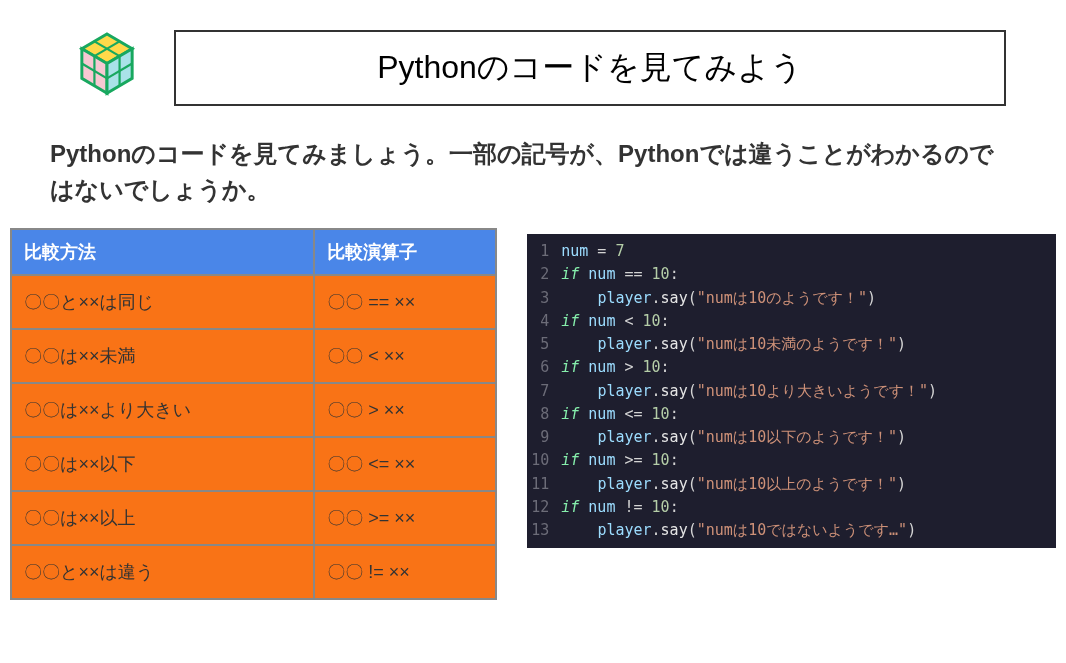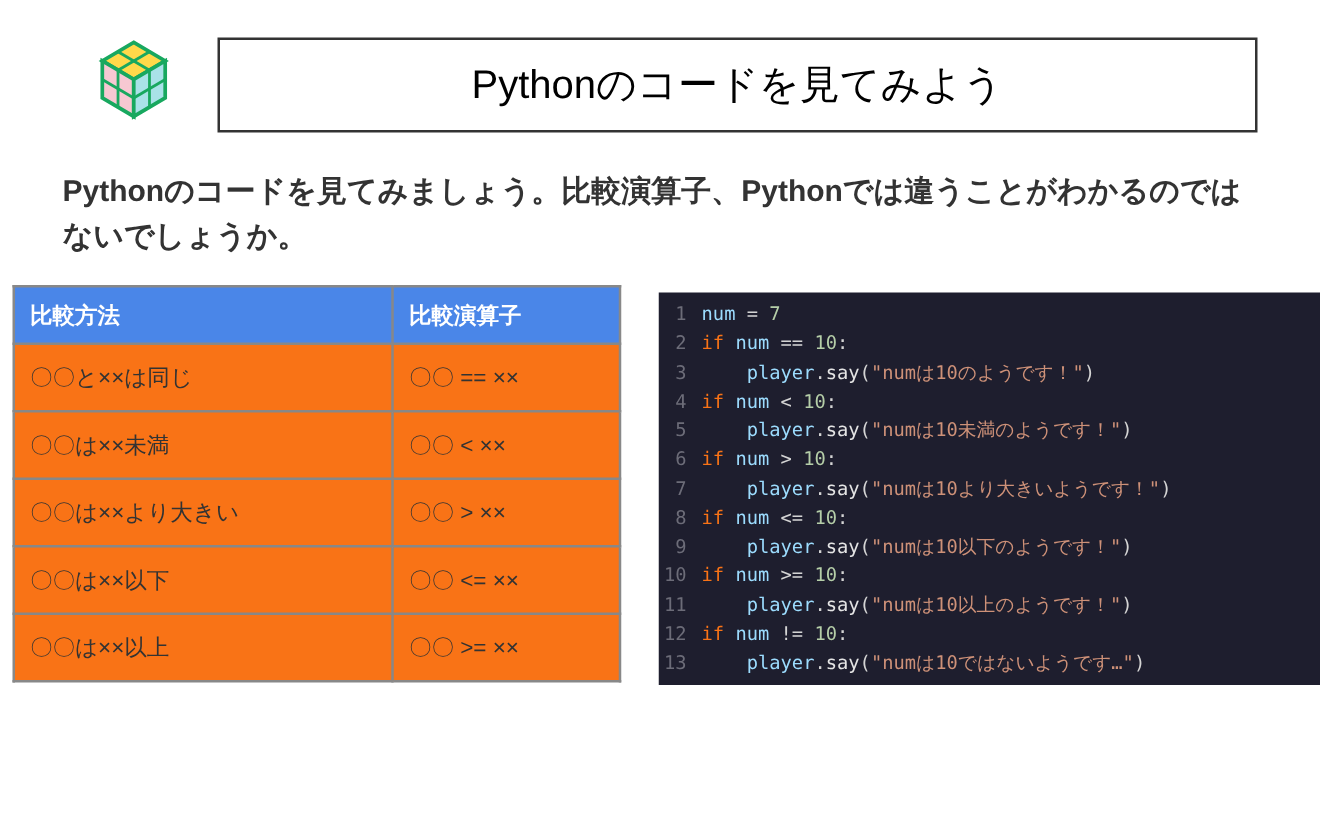--- a/index.html
+++ b/index.html
@@ -87,21 +87,21 @@
     width: 34px;
     text-align: right;
     color: #6c6c78;
     padding-right: 12px;
     user-select: none;
     flex-shrink: 0;
   }
   .tok-var   { color: #9cdcfe; }
   .tok-op    { color: #d4d4d4; }
   .tok-num   { color: #b5cea8; }
-  .tok-kw    { color: #f97316; }
+  .tok-kw    { color: #86efac; font-style: italic; }
   .tok-func  { color: #e5e5e5; }
   .tok-str   { color: #ce9178; }
   .tok-punct { color: #d4d4d4; }
 </style>
 </head>
 <body>
 
 <div class="header">
   <div class="logo">
     <svg viewBox="0 0 100 100" width="74" height="74">
@@ -115,21 +115,21 @@
       <line x1="33" y1="34" x2="33" y2="74" stroke="#18a85f" stroke-width="3"></line>
 
       <polygon points="50,44 84,24 84,64 50,84" fill="#a9e2e8" stroke="#18a85f" stroke-width="4"></polygon>
       <line x1="50" y1="64" x2="84" y2="44" stroke="#18a85f" stroke-width="3"></line>
       <line x1="67" y1="34" x2="67" y2="74" stroke="#18a85f" stroke-width="3"></line>
     </svg>
   </div>
   <div class="title-box">Pythonのコードを見てみよう</div>
 </div>
 
-<div class="intro">Pythonのコードを見てみましょう。比較演算子、Pythonでは違うことがわかるのではないでしょうか。</div>
+<div class="intro">Pythonのコードを見てみましょう。一部の記号が、Pythonでは違うことがわかるのではないでしょうか。</div>
 
 <div class="content">
 
   <table class="op-table">
     <thead>
       <tr>
         <th>比較方法</th>
         <th>比較演算子</th>
       </tr>
     </thead>
@@ -147,20 +147,24 @@
         <td>〇〇 &gt; ××</td>
       </tr>
       <tr>
         <td>〇〇は××以下</td>
         <td>〇〇 &lt;= ××</td>
       </tr>
       <tr>
         <td>〇〇は××以上</td>
         <td>〇〇 &gt;= ××</td>
       </tr>
+      <tr>
+        <td>〇〇と××は違う</td>
+        <td>〇〇 != ××</td>
+      </tr>
     </tbody>
   </table>
 
   <div class="code-block" id="code-block">
       <div class="code-line"><span class="ln">1</span><span><span class="tok-var">num</span><span class="tok-op"> = </span><span class="tok-num">7</span></span></div>
       <div class="code-line"><span class="ln">2</span><span><span class="tok-kw">if</span><span class="tok-op"> </span><span class="tok-var">num</span><span class="tok-op"> == </span><span class="tok-num">10</span><span class="tok-punct">:</span></span></div>
       <div class="code-line"><span class="ln">3</span><span><span class="tok-op">    </span><span class="tok-var">player</span><span class="tok-punct">.</span><span class="tok-func">say</span><span class="tok-punct">(</span><span class="tok-str">"numは10のようです！"</span><span class="tok-punct">)</span></span></div>
       <div class="code-line"><span class="ln">4</span><span><span class="tok-kw">if</span><span class="tok-op"> </span><span class="tok-var">num</span><span class="tok-op"> &lt; </span><span class="tok-num">10</span><span class="tok-punct">:</span></span></div>
       <div class="code-line"><span class="ln">5</span><span><span class="tok-op">    </span><span class="tok-var">player</span><span class="tok-punct">.</span><span class="tok-func">say</span><span class="tok-punct">(</span><span class="tok-str">"numは10未満のようです！"</span><span class="tok-punct">)</span></span></div>
       <div class="code-line"><span class="ln">6</span><span><span class="tok-kw">if</span><span class="tok-op"> </span><span class="tok-var">num</span><span class="tok-op"> &gt; </span><span class="tok-num">10</span><span class="tok-punct">:</span></span></div>

